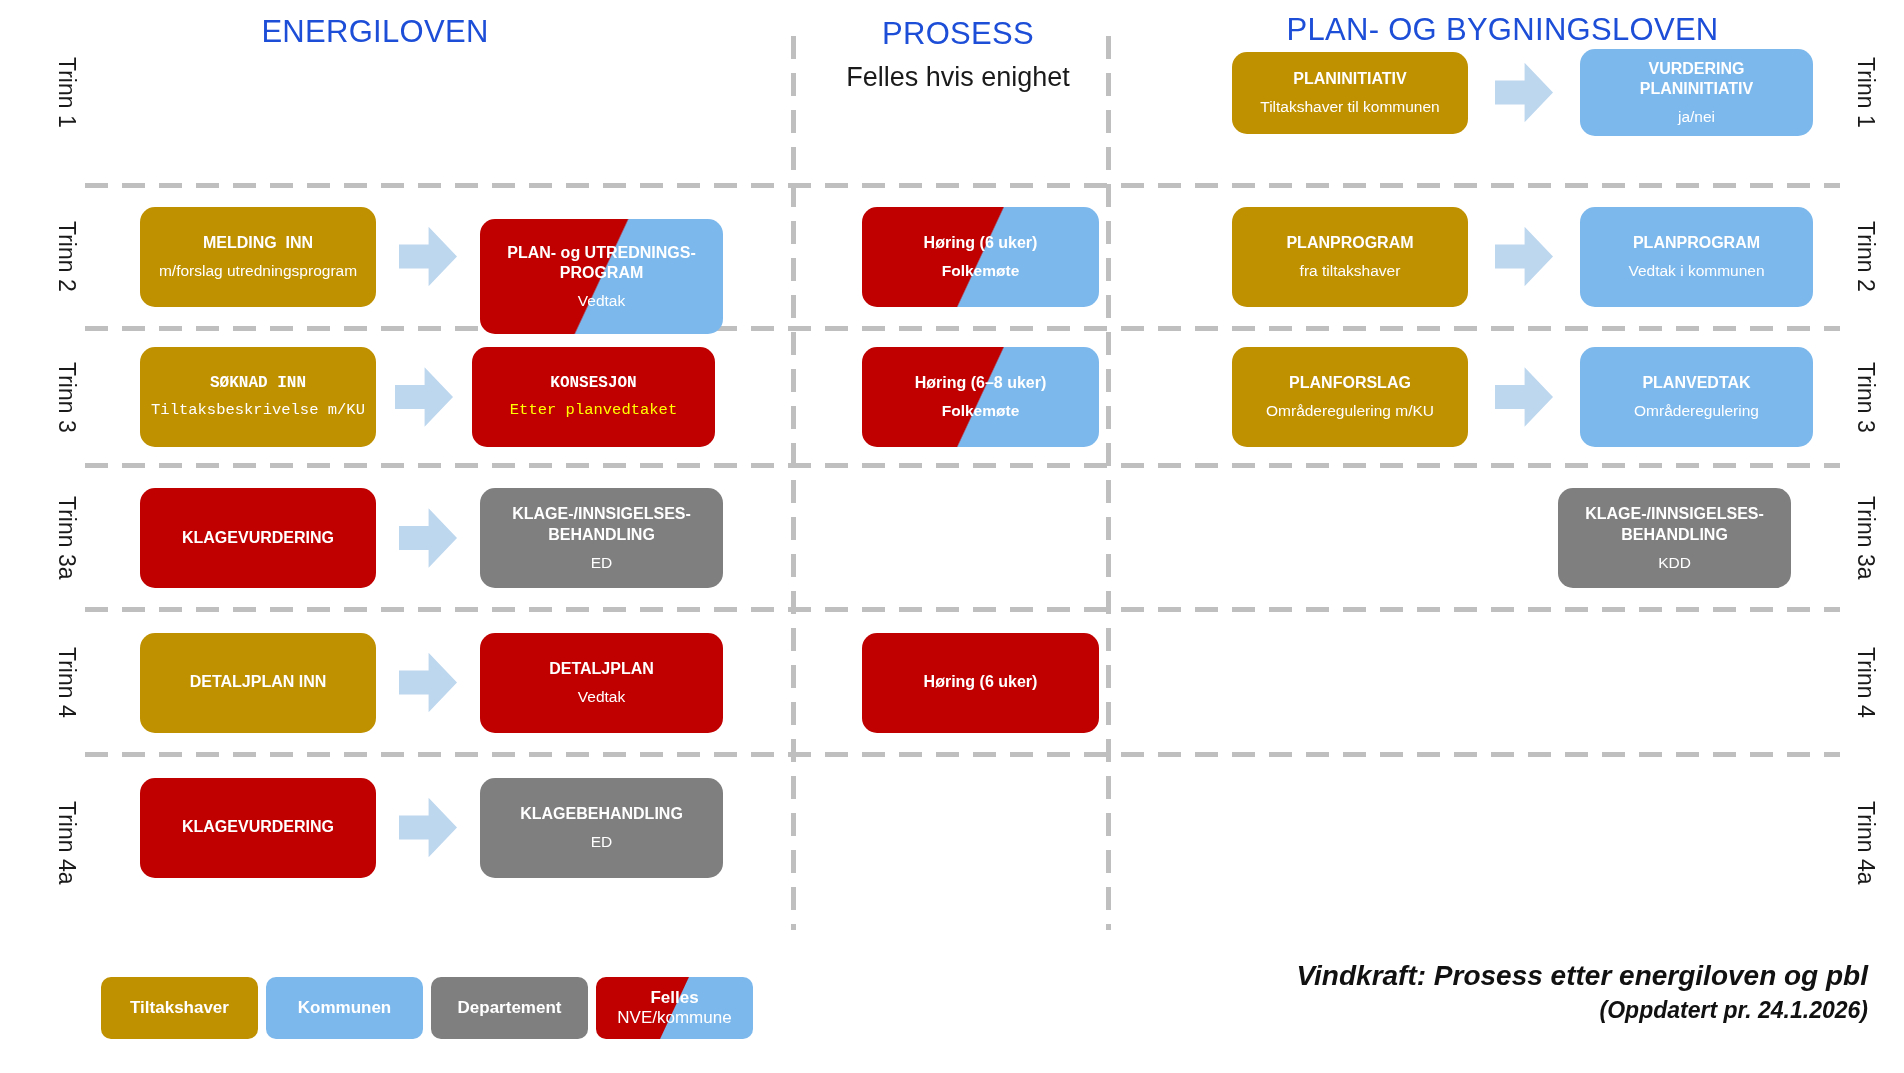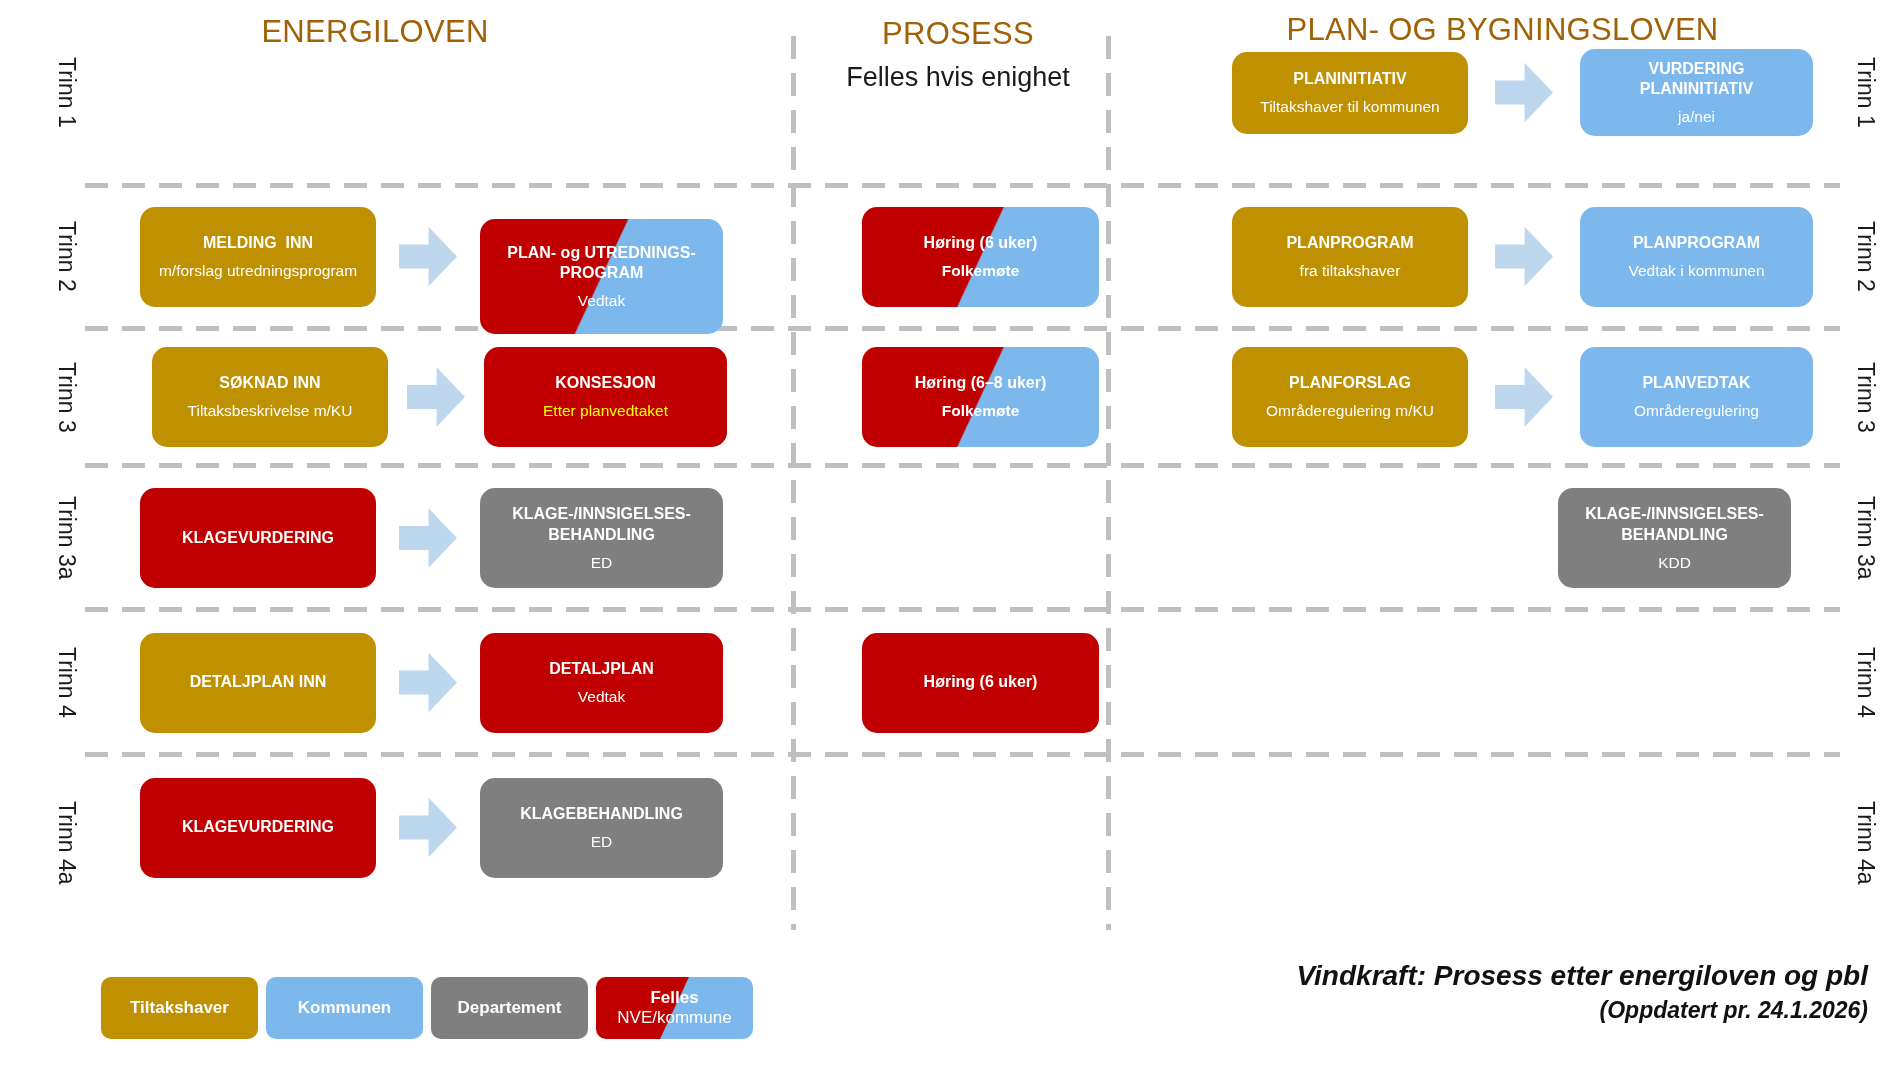--- a/index.html
+++ b/index.html
@@ -2,21 +2,21 @@
 <html><head>
 <meta charset="utf-8">
 <style>
   html,body { margin:0; padding:0; background:#ffffff; }
   .canvas {
     position:relative; width:1904px; height:1073px; background:#ffffff;
     font-family:"Liberation Sans", sans-serif; overflow:hidden; color:#111;
   }
 
   
-  .hdr { position:absolute; text-align:center; font-size:31px; letter-spacing:0.3px; color:#a16207; }
+  .hdr { position:absolute; text-align:center; font-size:31px; letter-spacing:0.3px; color:#1d4ed8; }
   .hdr-sub { position:absolute; text-align:center; font-size:27px; color:#1a1a1a; }
 
   
   .hline { position:absolute; left:85px; width:1755px; height:5px;
     background:repeating-linear-gradient(to right,#BFBFBF 0 23px, transparent 23px 37px); }
   .vline { position:absolute; top:36px; height:894px; width:5px;
     background:repeating-linear-gradient(to bottom,#BFBFBF 0 23px, transparent 23px 37px); }
 
   
   .rlabel { position:absolute; width:40px; display:flex; align-items:center; justify-content:center;
@@ -126,21 +126,21 @@
       <div class="box-title">PLANPROGRAM</div>
       <div class="box-sub">fra tiltakshaver</div>
     </div>
     <div class="arrow"></div>
     <div class="box bg-blue" style="width:233px;">
       <div class="box-title">PLANPROGRAM</div>
       <div class="box-sub">Vedtak i kommunen</div>
     </div>
   </div>
 
-  <div class="cell" style="left:107px; top:328px; width:696px; height:138px; padding-left:45px; gap:19px;">
+  <div class="cell" style="left:95px; top:328px; width:696px; height:138px; padding-left:45px; gap:19px;font-family:Liberation Mono, monospace;">
     <div class="box bg-gold">
       <div class="box-title">SØKNAD INN</div>
       <div class="box-sub">Tiltaksbeskrivelse m/KU</div>
     </div>
     <div class="arrow"></div>
     <div class="box bg-red" style="width:243px;text-align:right;">
       <div class="box-title">KONSESJON</div>
       <div class="box-sub sub-yellow">Etter planvedtaket</div>
     </div>
   </div>

